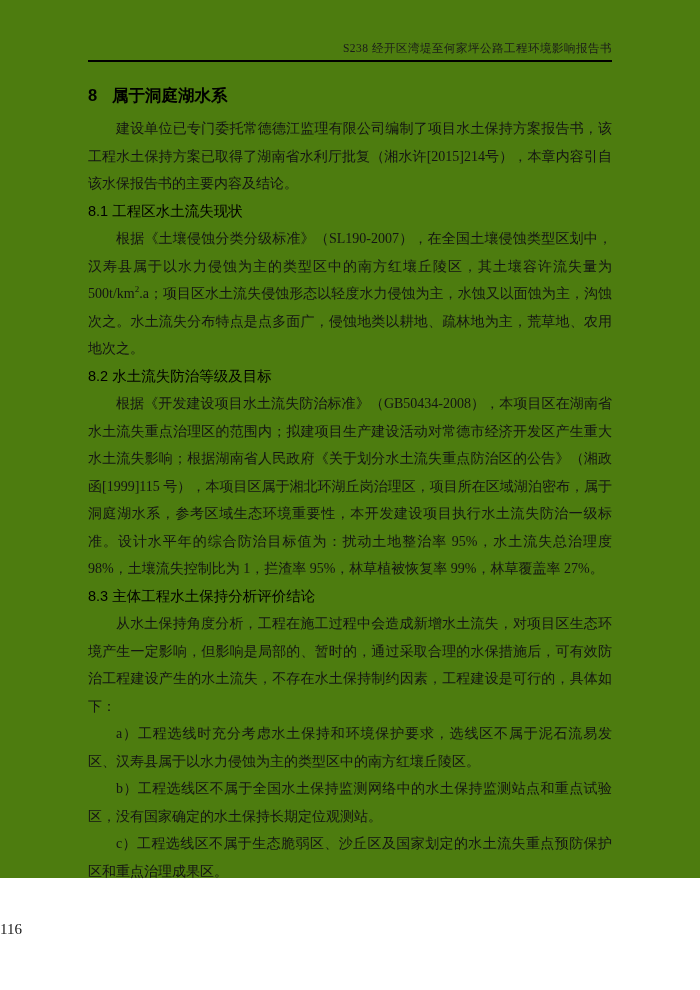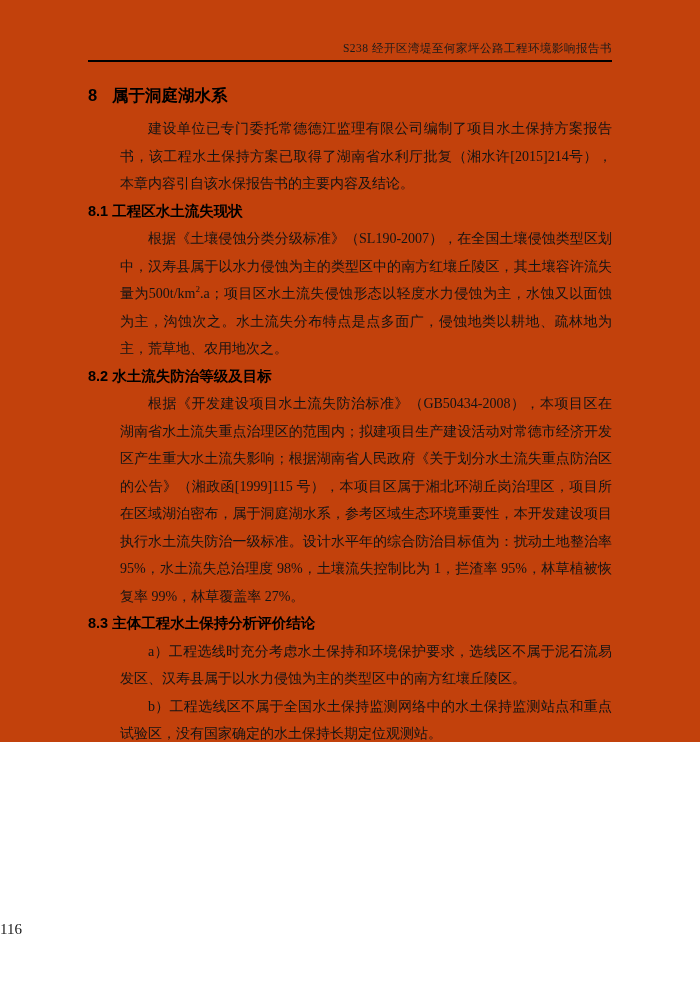--- a/index.html
+++ b/index.html
@@ -7,24 +7,24 @@
   body {
     width: 700px;
     height: 990px;
     font-family: "Liberation Serif", "DejaVu Serif", serif;
     color: #141414;
     position: relative;
     overflow: hidden;
   }
   .page {
     width: 700px;
-    height: 742px;
+    height: 878px;
     padding: 40px 88px 0 88px;
     position: relative;
-    background: #c2410c;
+    background: #4d7c0f;
   }
   .running-title {
     text-align: right;
     font-size: 11.5px;
     line-height: 16px;
     letter-spacing: 0.5px;
     color: #1a1a1a;
     margin-bottom: 4px;
   }
   .header-rule {
@@ -40,31 +40,30 @@
     color: #000;
   }
   h1.chapter-heading .chapter-number { margin-right: 0.9em; }
   .doc-body { margin-top: 2px; }
   p.para {
     font-size: 14px;
     line-height: 27.5px;
     text-align: justify;
     text-indent: 2em;
     color: #141414;
-    margin-left: 32px;
   }
   p.para sup {
     font-size: 9px;
     line-height: 0;
     vertical-align: super;
   }
   h2.section-heading {
     font-family: "Liberation Sans", "DejaVu Sans", sans-serif;
     font-size: 14.5px;
-    font-weight: bold;
+    font-weight: normal;
     line-height: 27.5px;
     color: #000;
     text-align: left;
   }
   .footer {
     position: absolute;
     left: 0;
     top: 921px;
     width: 700px;
     text-align: left;
@@ -93,25 +92,27 @@
     <h2 class="section-heading">8.1 工程区水土流失现状</h2>
 
     <p class="para"><span>根据《土壤侵蚀分类分级标准》（SL190-2007），在全国土壤侵蚀类型区划中，汉寿县属于以水力侵蚀为主的类型区中的南方红壤丘陵区，其土壤容许流失量为500t/km</span><sup>2</sup><span>.a；项目区水土流失侵蚀形态以轻度水力侵蚀为主，水蚀又以面蚀为主，沟蚀次之。水土流失分布特点是点多面广，侵蚀地类以耕地、疏林地为主，荒草地、农用地次之。</span></p>
 
     <h2 class="section-heading">8.2 水土流失防治等级及目标</h2>
 
     <p class="para">根据《开发建设项目水土流失防治标准》（GB50434-2008），本项目区在湖南省水土流失重点治理区的范围内；拟建项目生产建设活动对常德市经济开发区产生重大水土流失影响；根据湖南省人民政府《关于划分水土流失重点防治区的公告》（湘政函[1999]115 号），本项目区属于湘北环湖丘岗治理区，项目所在区域湖泊密布，属于洞庭湖水系，参考区域生态环境重要性，本开发建设项目执行水土流失防治一级标准。设计水平年的综合防治目标值为：扰动土地整治率 95%，水土流失总治理度 98%，土壤流失控制比为 1，拦渣率 95%，林草植被恢复率 99%，林草覆盖率 27%。</p>
 
     <h2 class="section-heading">8.3 主体工程水土保持分析评价结论</h2>
 
+    <p class="para">从水土保持角度分析，工程在施工过程中会造成新增水土流失，对项目区生态环境产生一定影响，但影响是局部的、暂时的，通过采取合理的水保措施后，可有效防治工程建设产生的水土流失，不存在水土保持制约因素，工程建设是可行的，具体如下：</p>
 
     <p class="para">a）工程选线时充分考虑水土保持和环境保护要求，选线区不属于泥石流易发区、汉寿县属于以水力侵蚀为主的类型区中的南方红壤丘陵区。</p>
 
     <p class="para">b）工程选线区不属于全国水土保持监测网络中的水土保持监测站点和重点试验区，没有国家确定的水土保持长期定位观测站。</p>
 
+    <p class="para">c）工程选线区不属于生态脆弱区、沙丘区及国家划定的水土流失重点预防保护区和重点治理成果区。</p>
 
 
   </div>
 
   <div class="footer">
     <span>116</span>
   </div>
 
 </div>
 

